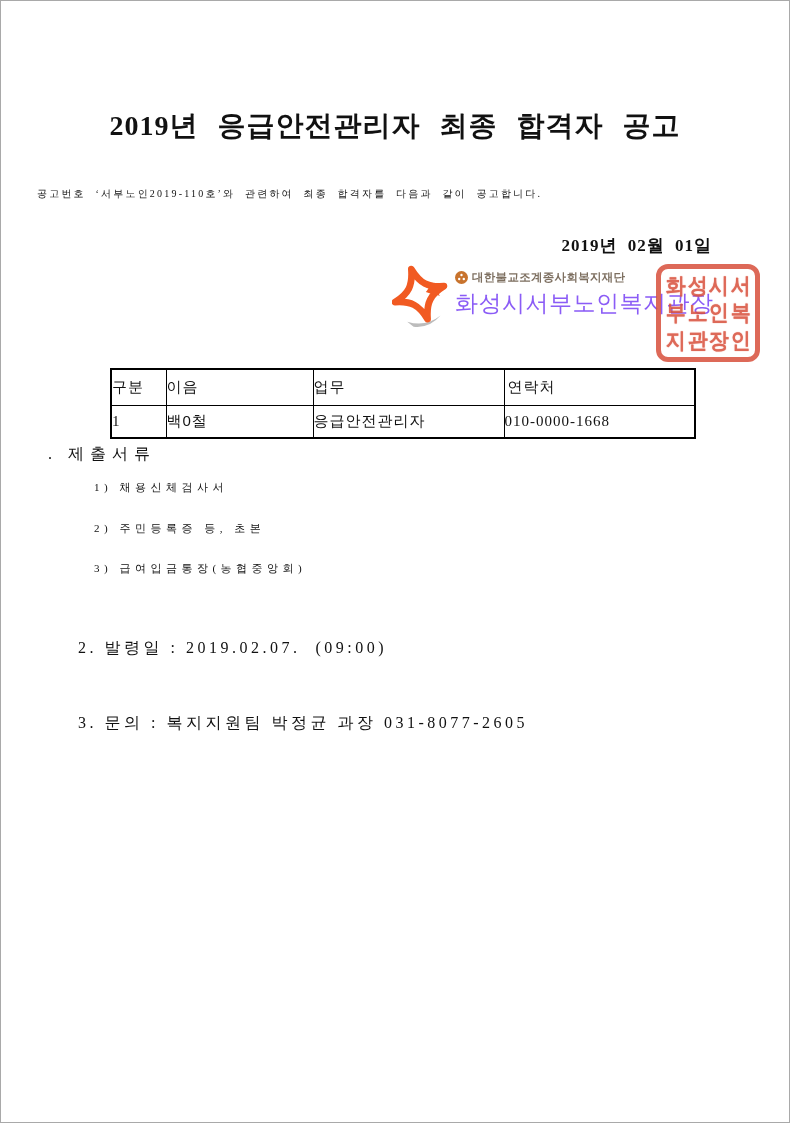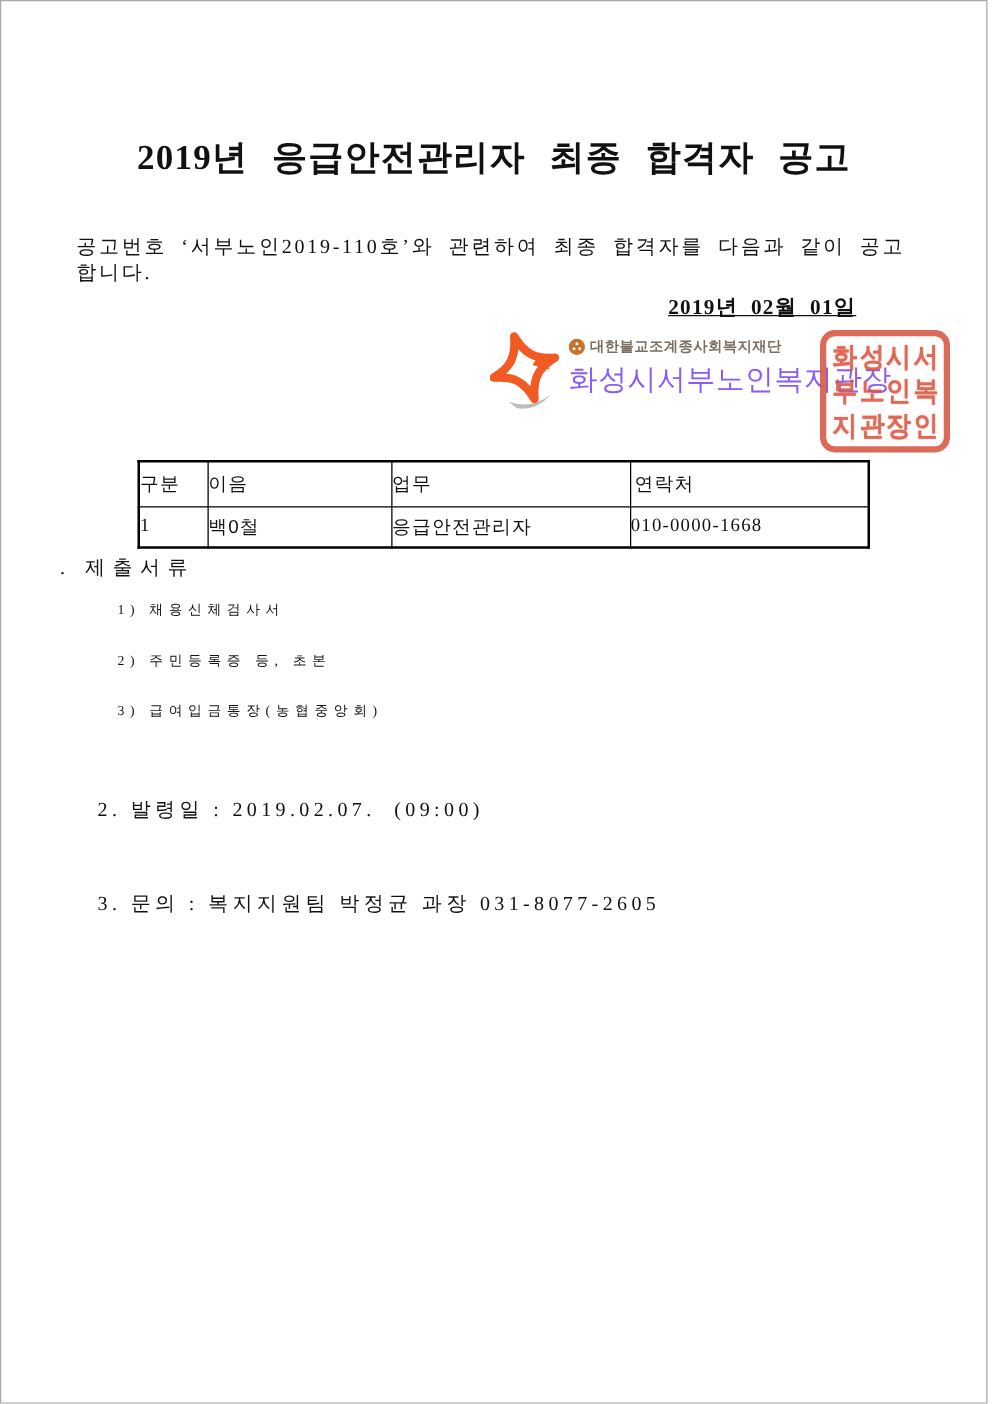--- a/index.html
+++ b/index.html
@@ -18,30 +18,29 @@
     overflow: hidden;
   }
   .doc-title {
     position: absolute; top: 106px; left: 0; right: 0;
     text-align: center;
     font-size: 28px; font-weight: bold;
     letter-spacing: 1px; word-spacing: 11px;
     white-space: pre-wrap;
   }
   .intro {
-    position: absolute; top: 186px; left: 60px; width: 670px;
-    font-size: 16px; letter-spacing: 2.2px; word-spacing: 5px;
+    position: absolute; top: 186px; left: 36px; width: 670px;
+    font-size: 10px; letter-spacing: 2.2px; word-spacing: 5px;
     white-space: pre-wrap;
   }
   .date-line {
-    position: absolute; top: 233px; right: 104px;
+    position: absolute; top: 233px; right: 77px;
     font-size: 17px; font-weight: bold;
     letter-spacing: 1px; word-spacing: 5px;
     white-space: pre-wrap;
-    text-decoration: underline;
   }
   .org-block {
     position: absolute; top: 264px; left: 391px;
     display: flex; align-items: flex-start; gap: 7px;
   }
   .org-logo { width: 56px; height: 66px; }
   .org-texts { padding-top: 5px; }
   .foundation-line {
     display: flex; align-items: center; gap: 4px;
     font-family: "Liberation Sans", "DejaVu Sans", sans-serif;

